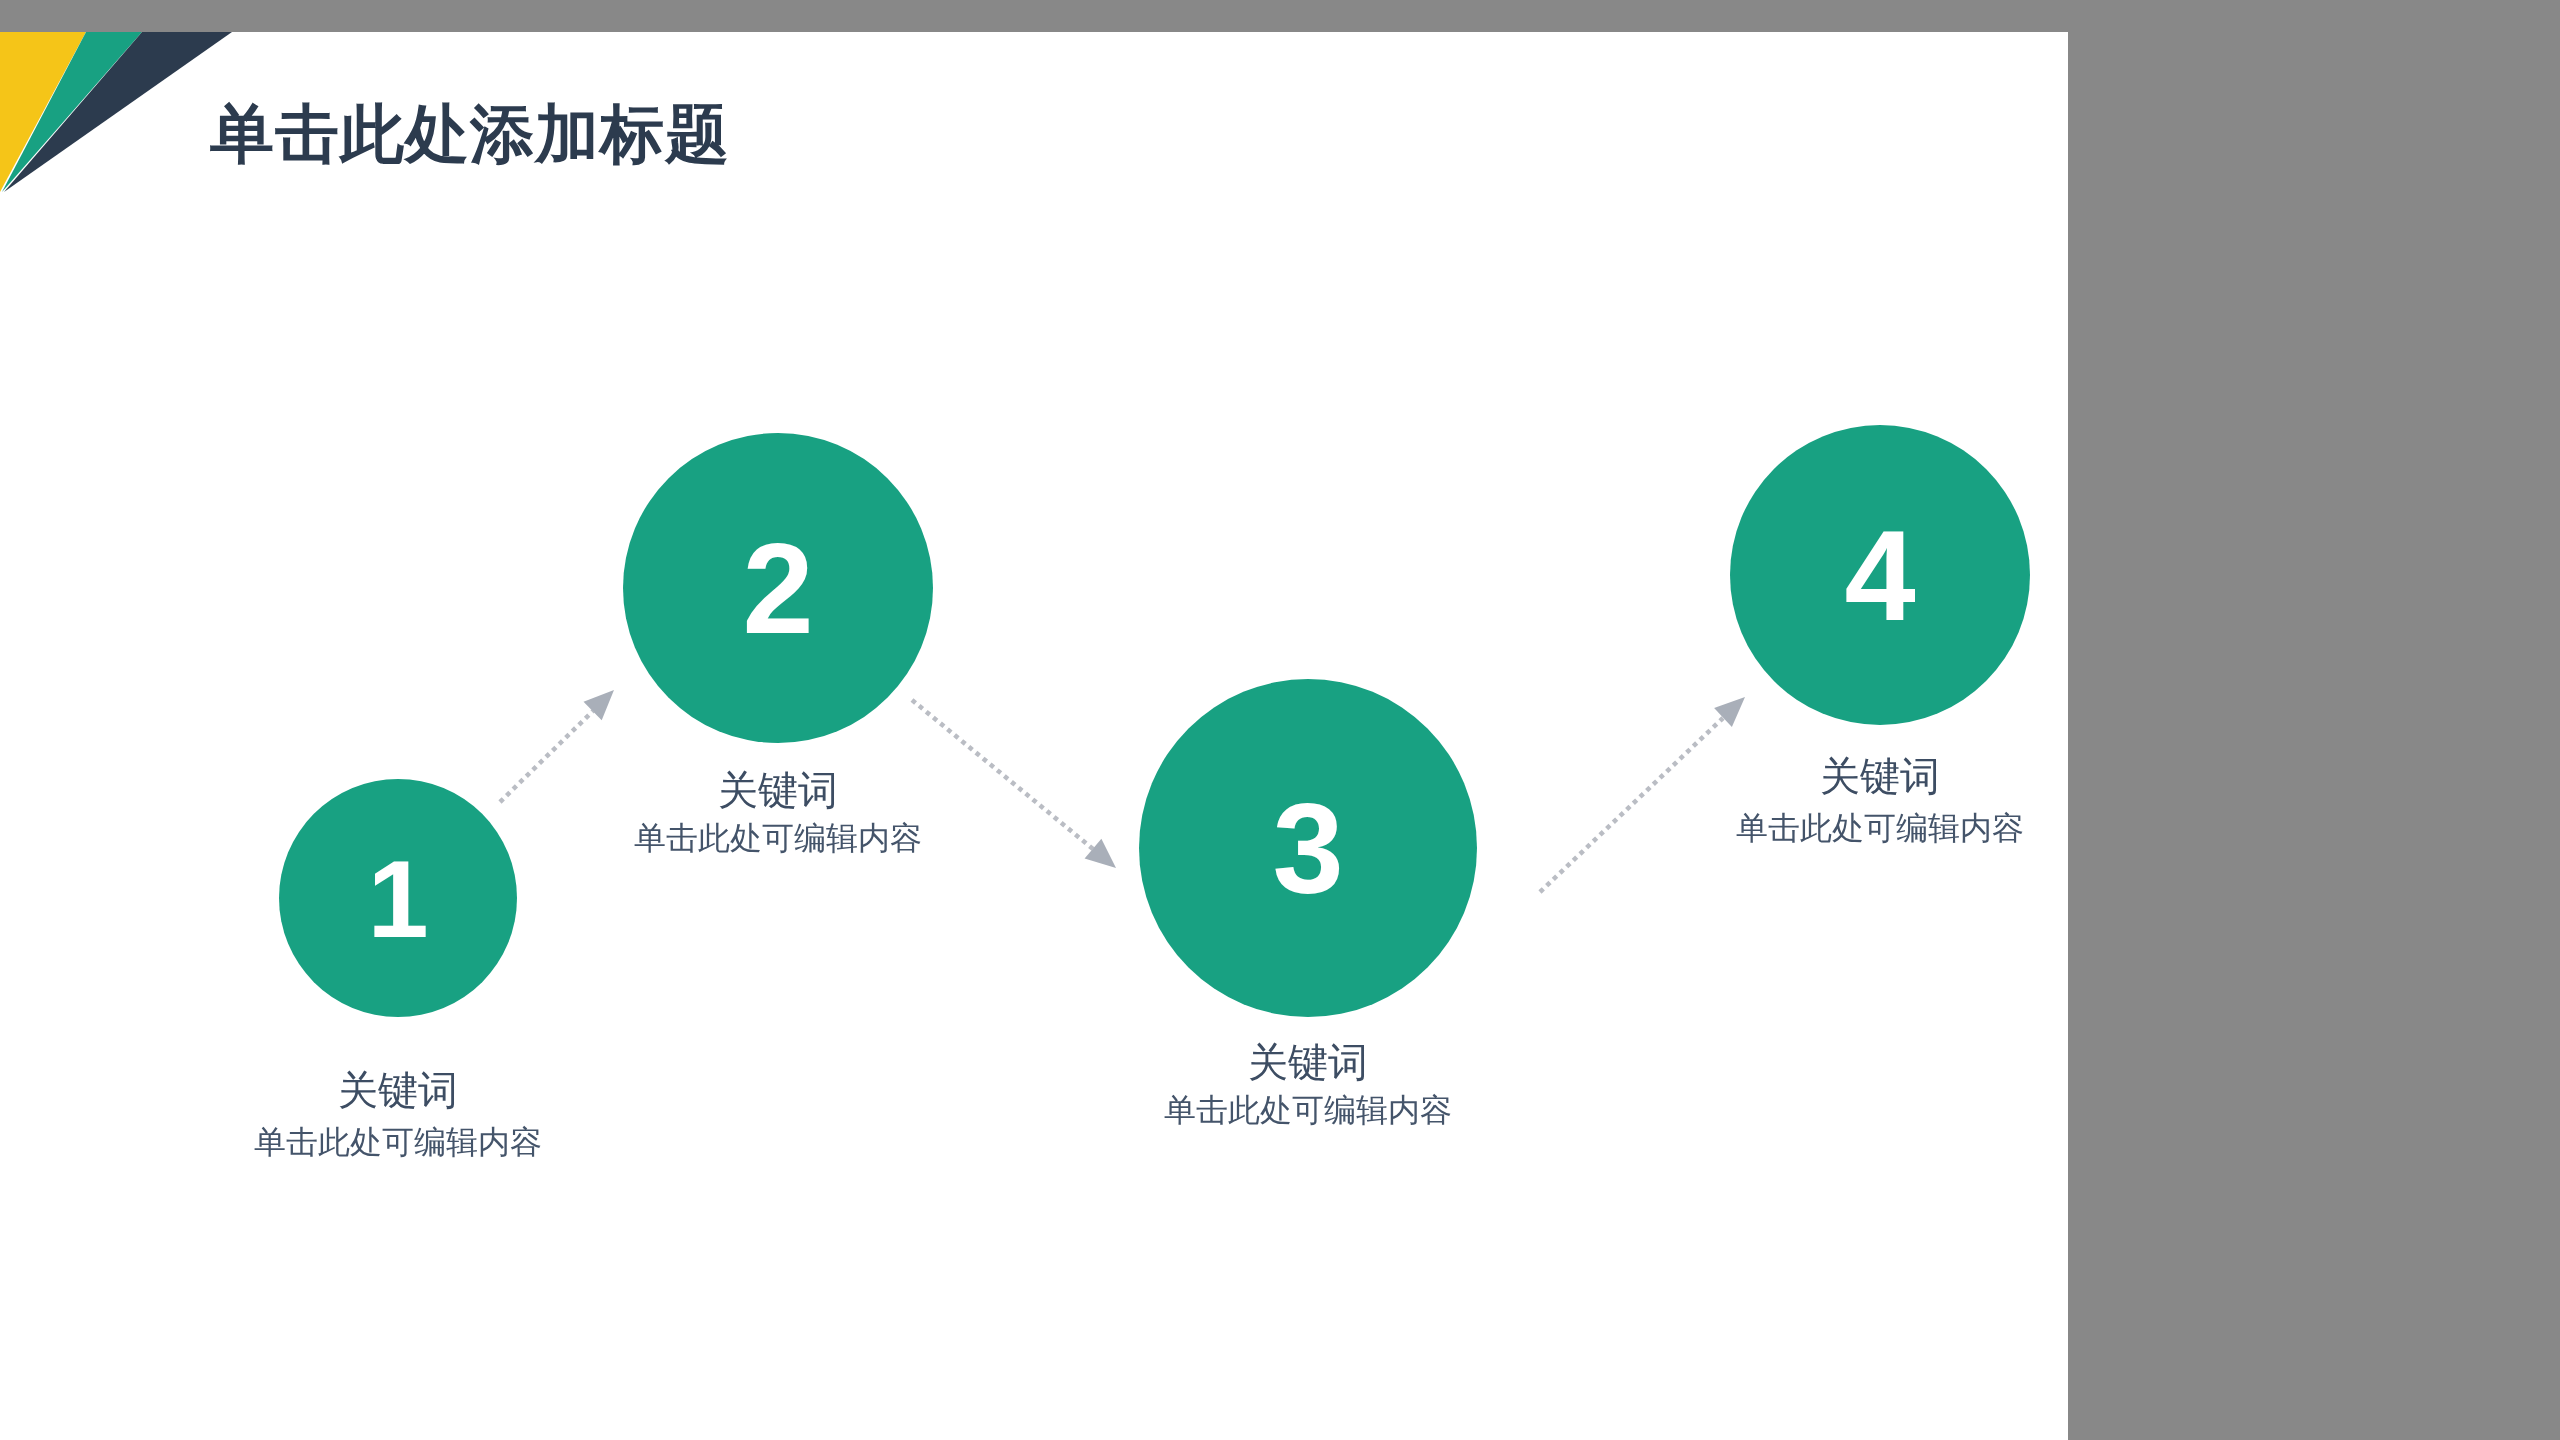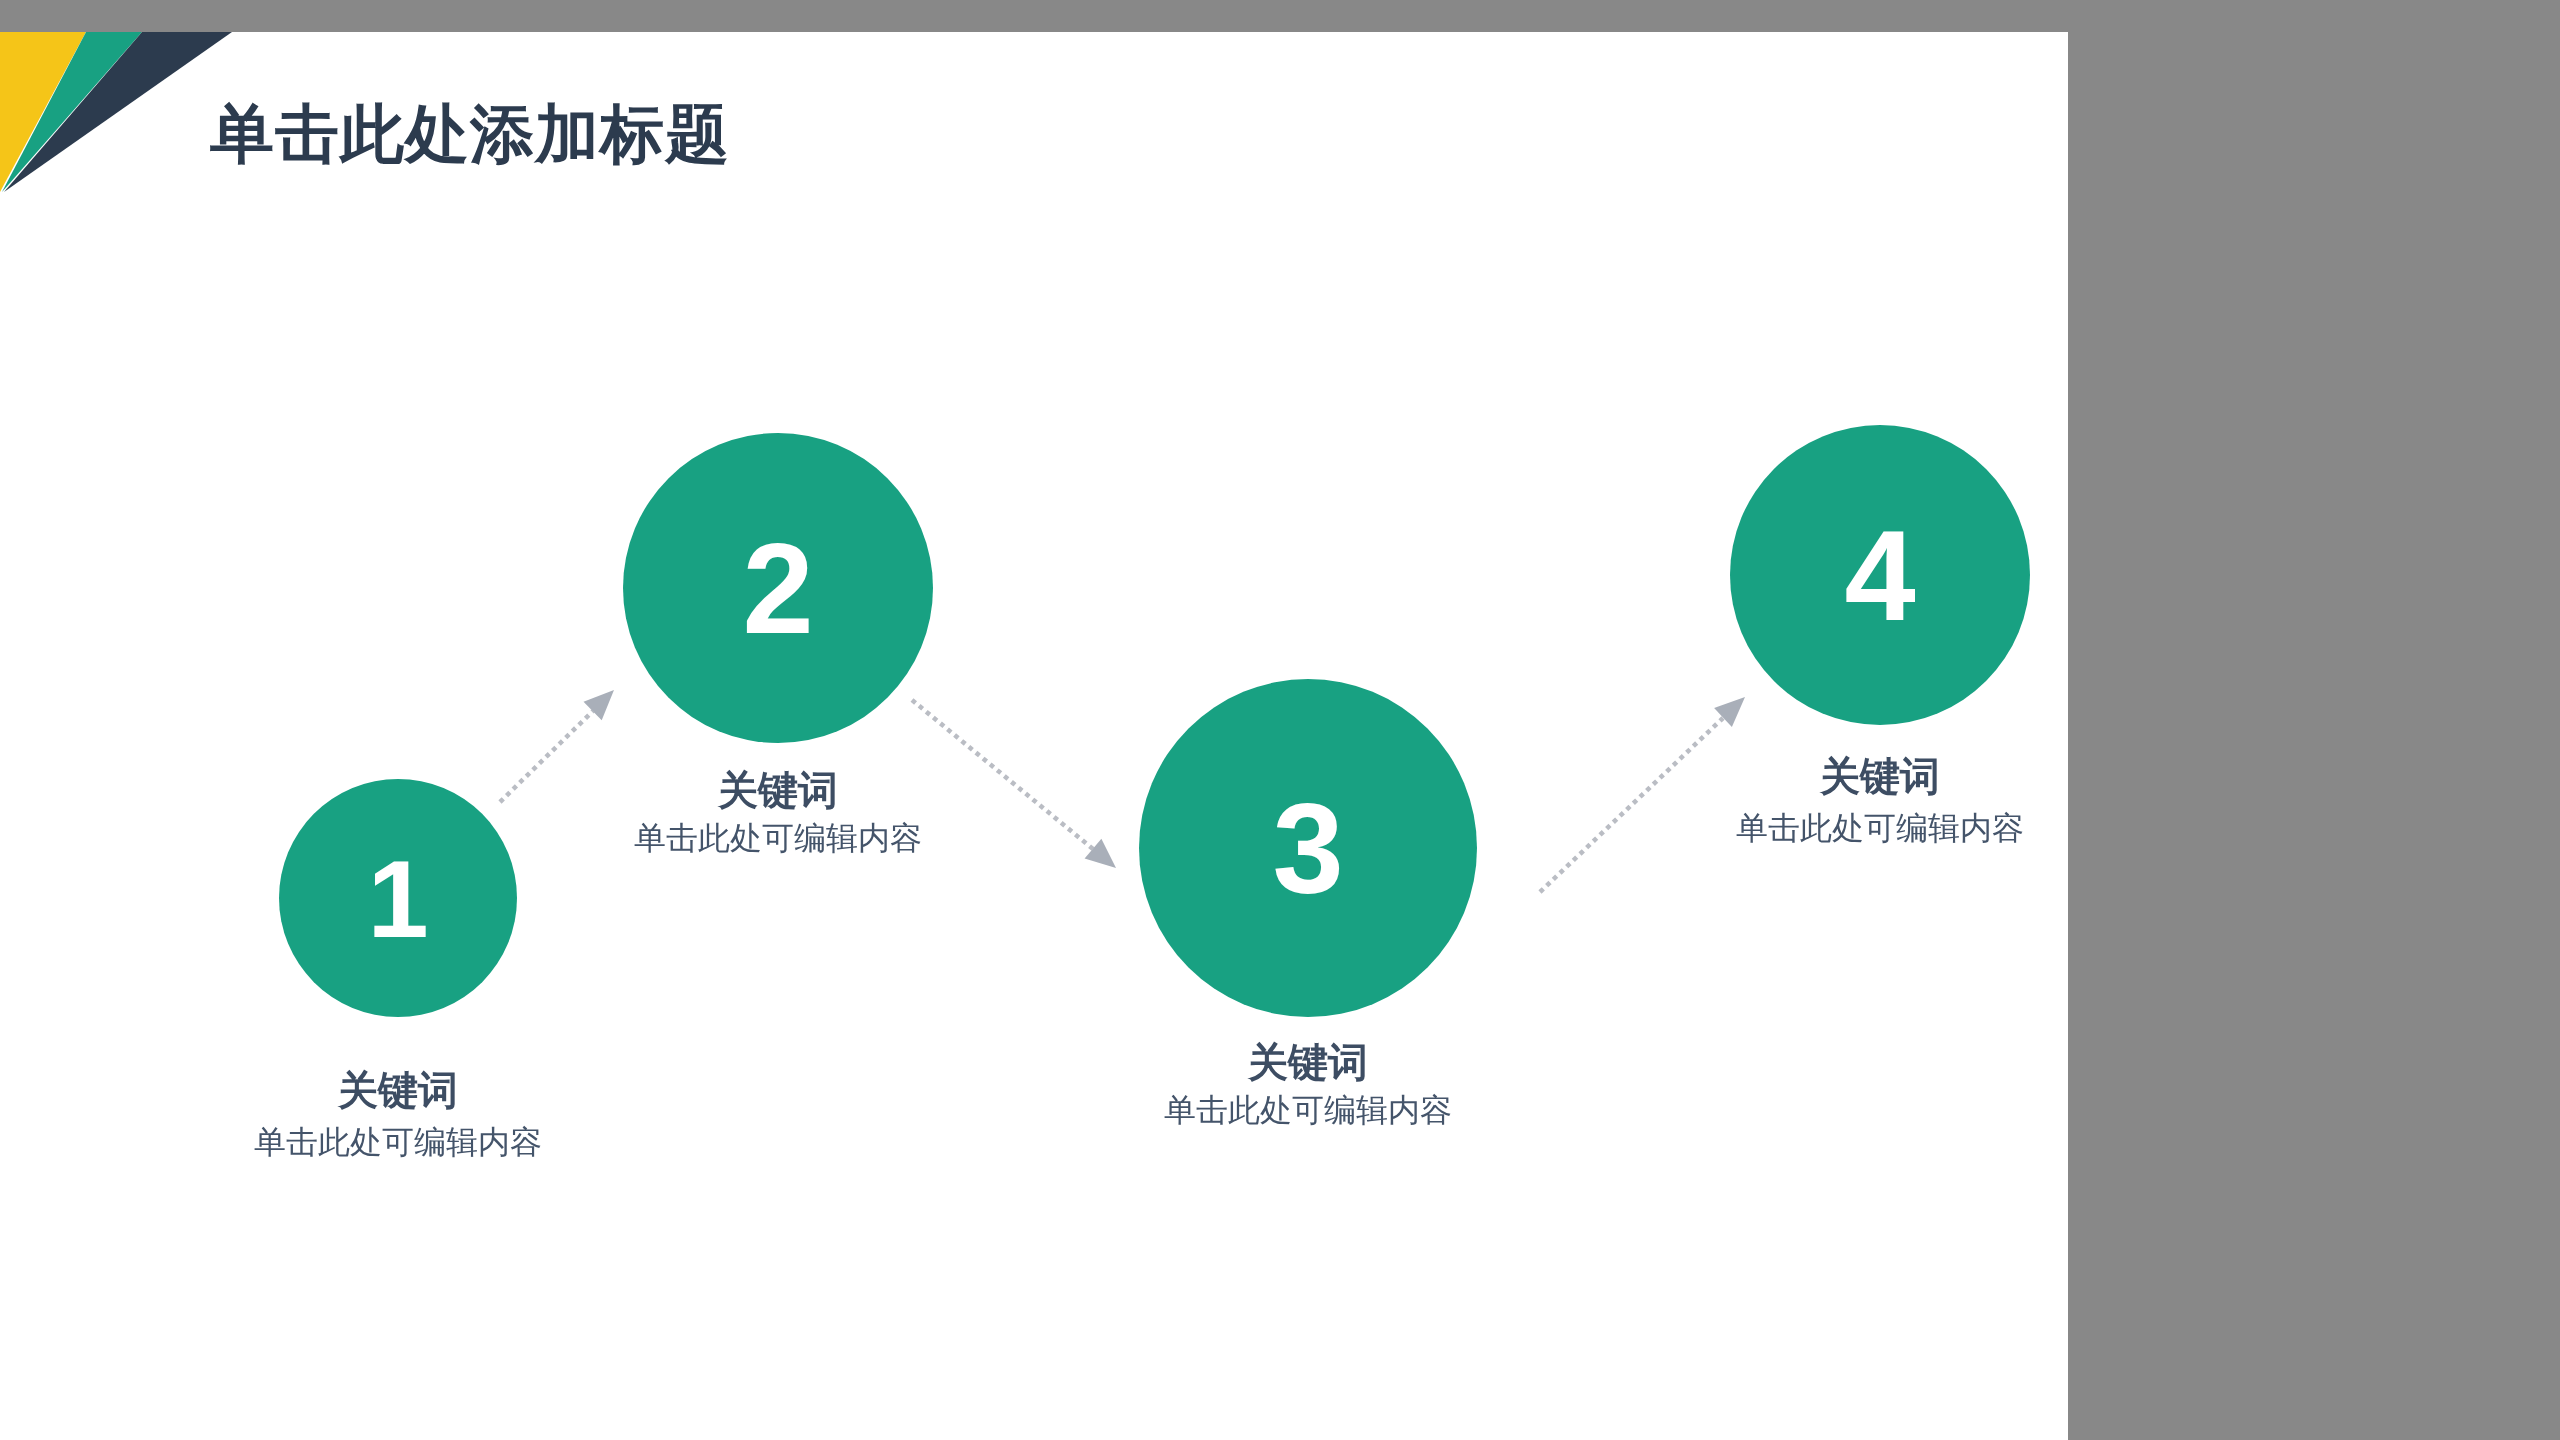--- a/index.html
+++ b/index.html
@@ -12,21 +12,21 @@
     position:absolute;left:210px;top:64px;font-size:64px;line-height:76px;
     font-weight:800;color:var(--title-color,#2C3B4E);letter-spacing:1px;white-space:nowrap;
   }
   .arrows-svg{position:absolute;left:0;top:0;width:2560px;height:1440px;pointer-events:none;}
   .step{position:absolute;width:400px;text-align:center;}
   .circle{
     margin:0 auto;border-radius:50%;background:var(--circle-fill,#18A182);
     color:#ffffff;display:flex;align-items:center;justify-content:center;
     font-weight:700;
   }
-  .keyword{font-weight:700;font-size:40px;line-height:46px;color:var(--keyword-color,#3D4D63);}
+  .keyword{font-weight:400;font-size:40px;line-height:46px;color:var(--keyword-color,#3D4D63);}
   .desc{font-size:32px;line-height:34px;color:var(--description-color,#44546A);}
   
   .step-1{left:198px;top:747px;}  .step-1 .circle{width:238px;height:238px;font-size:110px;}
   .step-1 .keyword{margin-top:50px;} .step-1 .desc{margin-top:12px;}
   .step-2{left:578px;top:401px;}  .step-2 .circle{width:310px;height:310px;font-size:128px;}
   .step-2 .keyword{margin-top:24px;} .step-2 .desc{margin-top:8px;}
   .step-3{left:1108px;top:647px;} .step-3 .circle{width:338px;height:338px;font-size:128px;}
   .step-3 .keyword{margin-top:22px;} .step-3 .desc{margin-top:8px;}
   .step-4{left:1680px;top:393px;} .step-4 .circle{width:300px;height:300px;font-size:128px;}
   .step-4 .keyword{margin-top:28px;} .step-4 .desc{margin-top:12px;}

